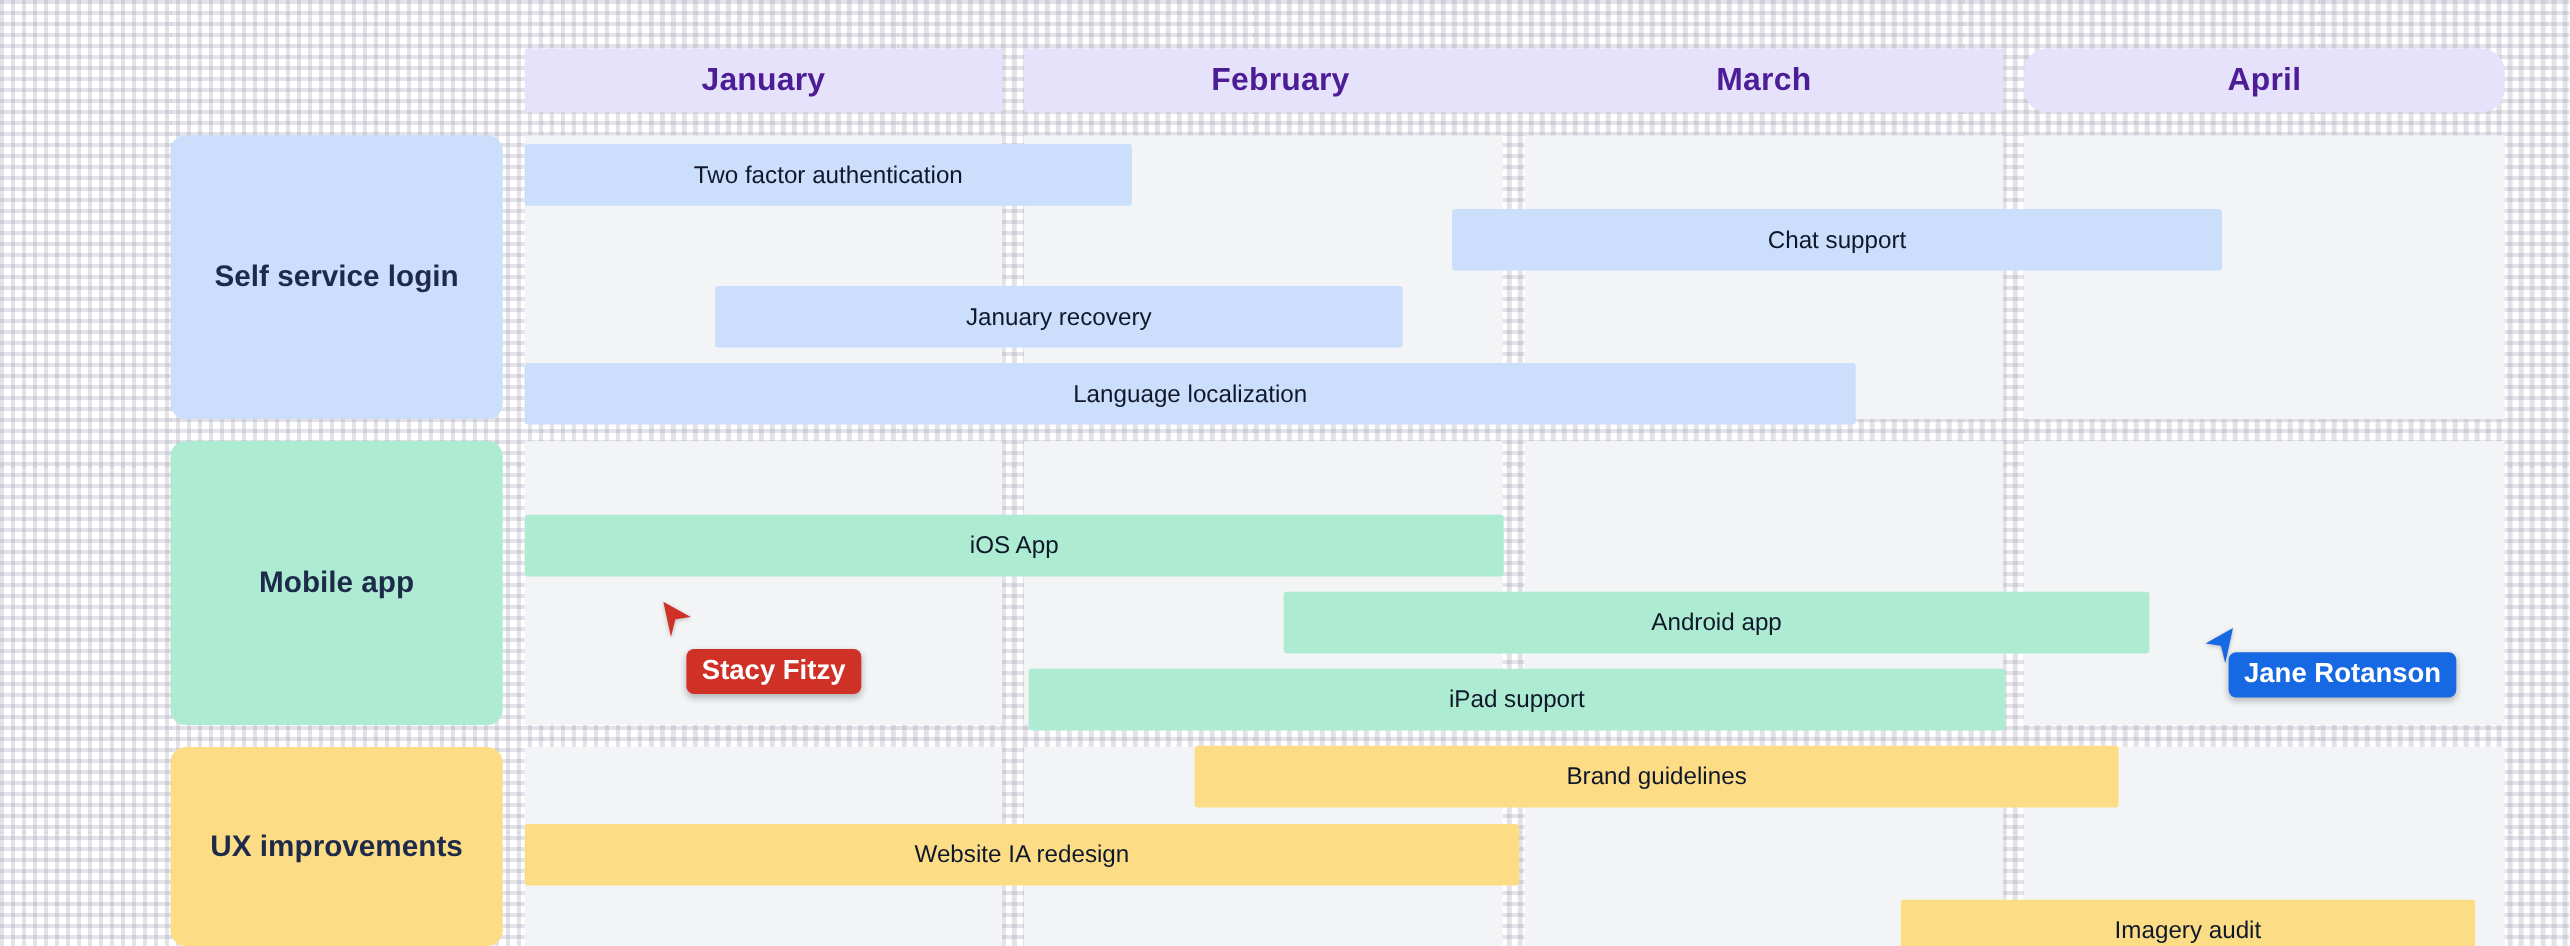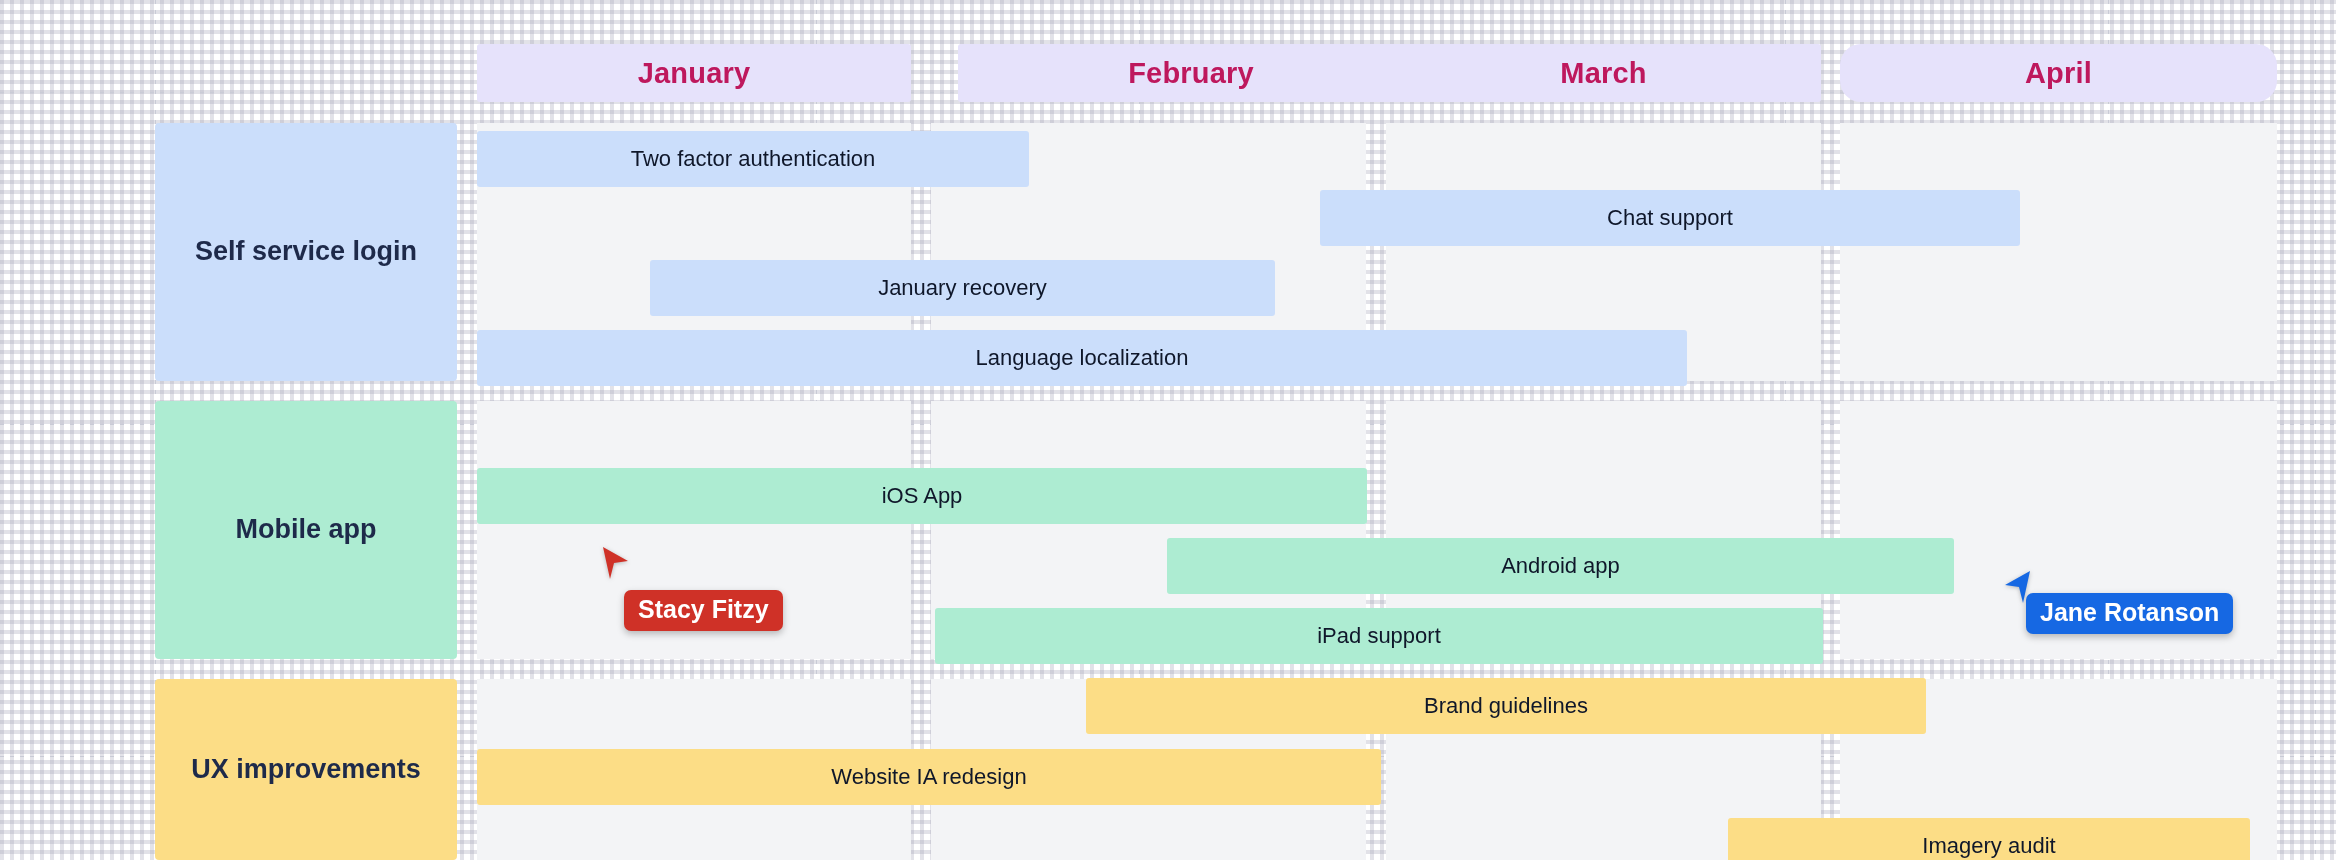--- a/index.html
+++ b/index.html
@@ -57,35 +57,35 @@
     top: 44px;
     height: 58px;
     background: #e6e2fb;
     border-radius: 3px;
     display: flex;
     align-items: center;
     justify-content: center;
     font-size: 29px;
     font-weight: 700;
     letter-spacing: .2px;
-    color: #be185d;
+    color: #4c1d95;
   }
 
   
   .lane-col {
     position: absolute;
     background: #f3f4f6;
   }
 
   
   .lane-label {
     position: absolute;
     left: 155px;
     width: 302px;
-    border-radius: 4px;
+    border-radius: 14px;
     display: flex;
     align-items: center;
     justify-content: center;
     text-align: center;
     font-size: 27px;
     font-weight: 700;
     line-height: 1.25;
     color: #1e2a4a;
     padding: 0 10px;
     box-sizing: border-box;
@@ -153,21 +153,21 @@
       <div class="lane-col" style="left: 477px; width: 434px; top: 679px; height: 181px;"></div>
       <div class="lane-col" style="left: 931px; width: 435px; top: 679px; height: 181px;"></div>
       <div class="lane-col" style="left: 1386px; width: 435px; top: 679px; height: 181px;"></div>
       <div class="lane-col" style="left: 1840px; width: 437px; top: 679px; height: 181px;"></div>
     </div>
 
   <div id="month-headers">
       <div class="month-head" style="left: 477px; width: 434px;">
         <span>January</span>
       </div>
-      <div class="month-head" style="left: 958px; width: 466px;">
+      <div class="month-head" style="left: 931px; width: 466px;">
         <span>February</span>
       </div>
       <div class="month-head" style="left: 1386px; width: 435px;">
         <span>March</span>
       </div>
       <div class="month-head" style="left: 1840px; width: 437px; border-radius: 21px;">
         <span>April</span>
       </div>
     </div>
 

